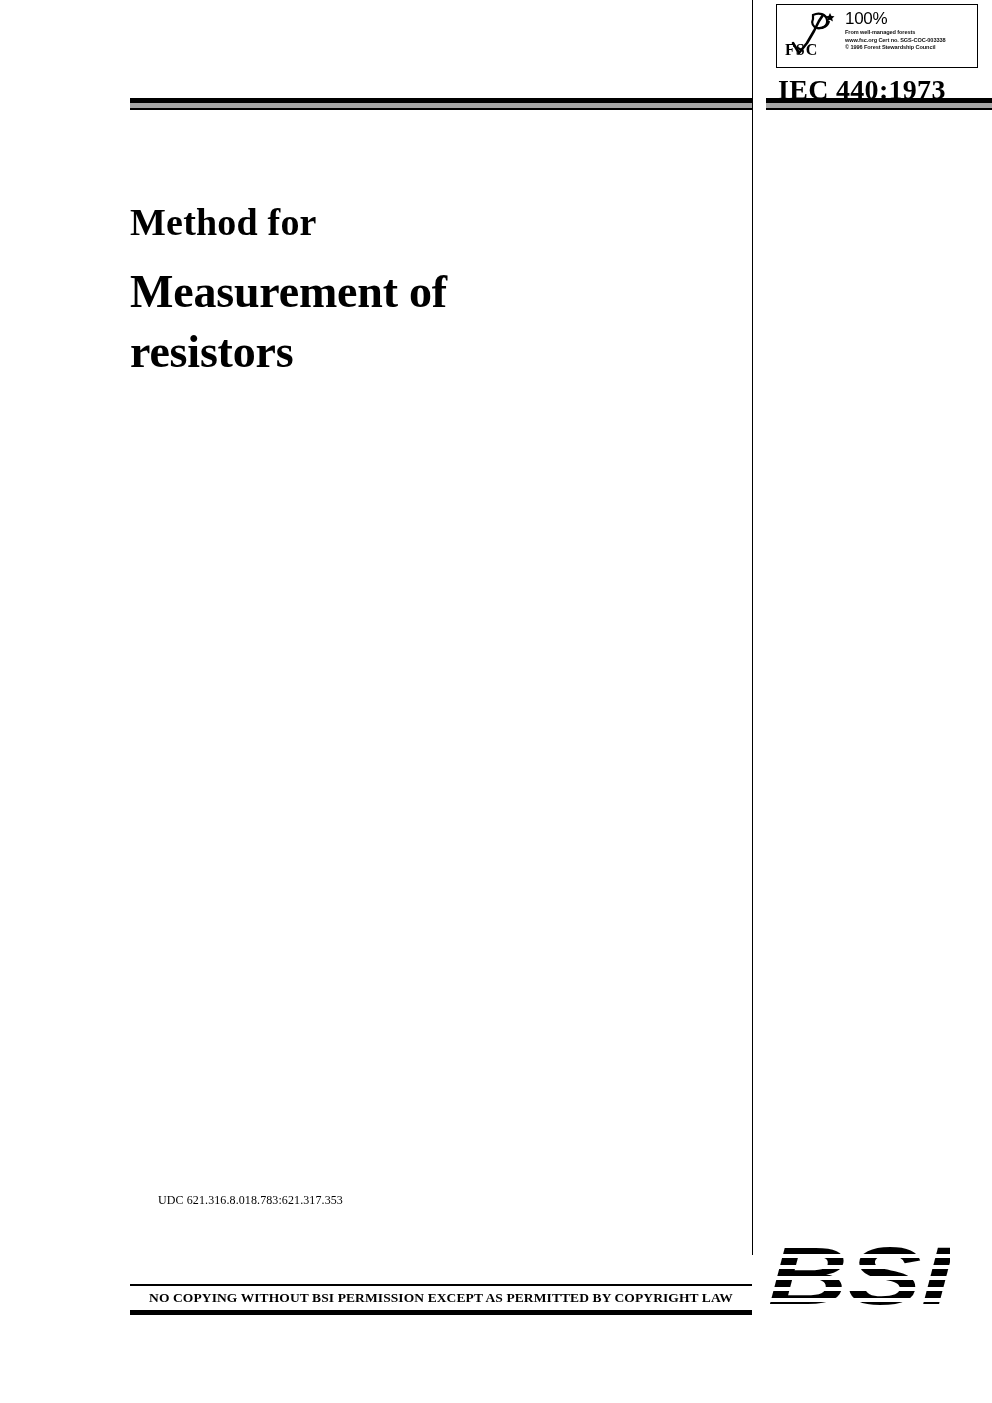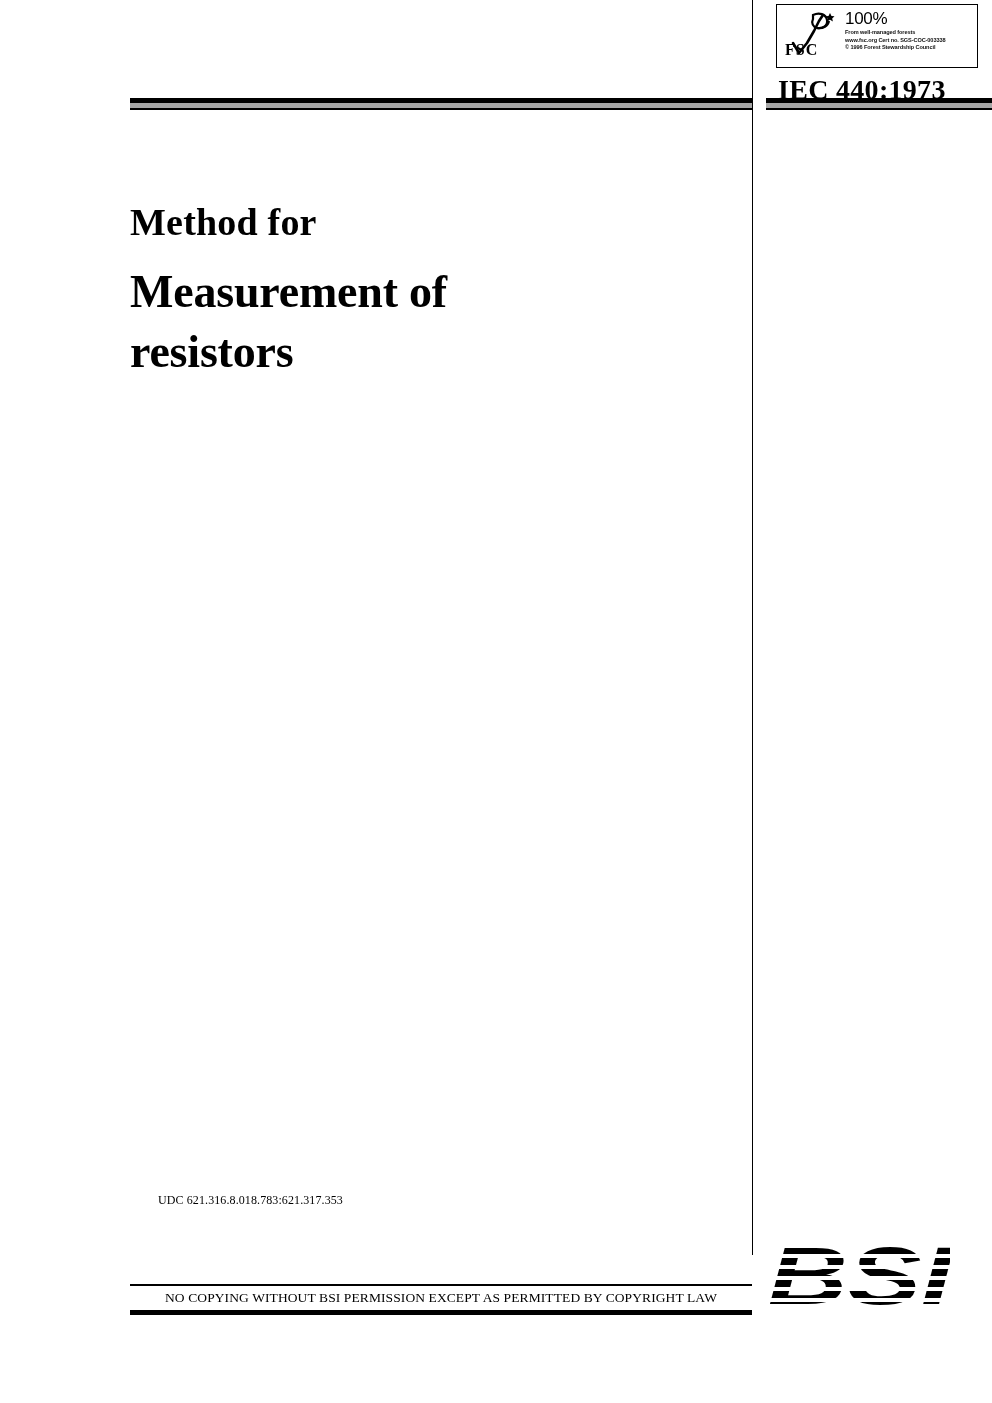--- a/index.html
+++ b/index.html
@@ -148,21 +148,21 @@
     height: 2px;
     background: #000000;
   }
   .footer-note {
     position: absolute;
     left: 130px;
     top: 1290px;
     width: 622px;
     text-align: center;
     font-size: 13.5px;
-    font-weight: normal;
+    font-weight: bold;
     font-family: "Liberation Serif", serif;
     letter-spacing: 0.1px;
   }
   .footer-rule-bottom {
     position: absolute;
     left: 130px;
     top: 1310px;
     width: 622px;
     height: 5px;
     background: #000000;

